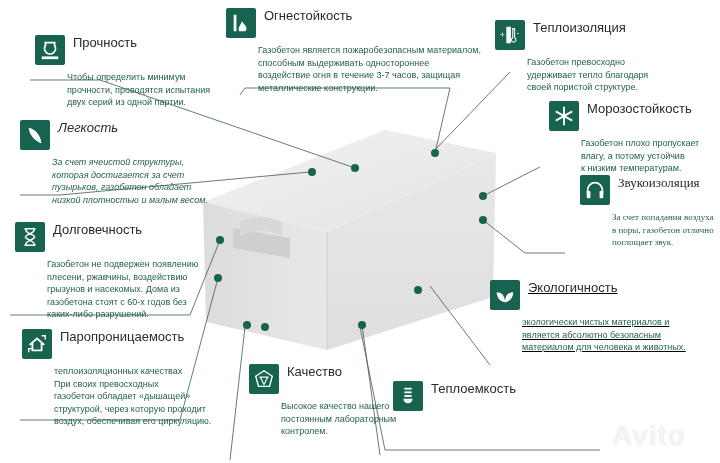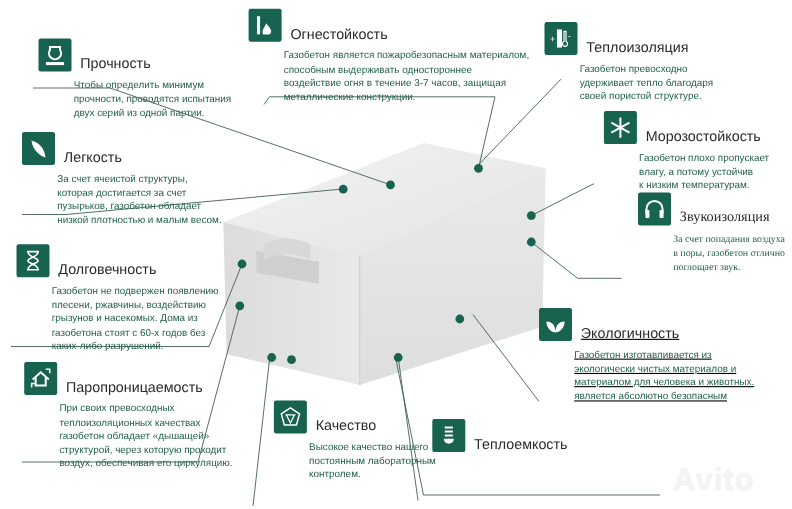--- a/index.html
+++ b/index.html
@@ -1,21 +1,21 @@
 <!DOCTYPE html>
 <html><head>
 <meta charset="utf-8">
 <style>
   html, body { margin:0; padding:0; }
   body { width:720px; height:463px; background:#ffffff; position:relative; overflow:hidden;
          font-family:"Liberation Sans", sans-serif; }
   .canvas { position:absolute; left:0; top:0; width:720px; height:463px; }
   svg.lines { position:absolute; left:0; top:0; width:720px; height:463px; }
   .card { position:absolute; }
-  .card .head { display:flex; align-items:flex-end; height:30px; }
+  .card .head { display:flex; align-items:flex-start; height:30px; }
   .card .icon { width:30px; height:30px; background:#17634f; border-radius:2px;
                 display:flex; align-items:center; justify-content:center; flex:0 0 30px; }
   .card .icon svg { width:22px; height:22px; }
   .card .title { margin-left:8px; font-size:13px; color:#2a2a2a; white-space:nowrap; }
   .card .desc { margin-top:6px; font-size:9px; line-height:12.5px; color:#1f5e4a; }
   .card .desc span { display:block; white-space:nowrap;padding-left:32px; }
   .watermark { position:absolute; left:612px; top:420px; font-size:28px; font-weight:bold;
                color:#f4f4f4; letter-spacing:1px; text-shadow:0 0 1px #d8d8d8; }
 </style>
 </head>
@@ -100,21 +100,21 @@
       </div>
       <span class="title">Прочность</span>
     </div>
     <div class="desc">
       <span>Чтобы определить минимум</span>
         <span>прочности, проводятся испытания</span>
         <span>двух серий из одной партии.</span>
     </div>
   </div>
 
-  <div class="card" style="left:20px;top:120px;">
+  <div class="card" style="left:20px;top:120px;font-style:italic;">
     <div class="head">
       <div class="icon">
         <svg viewBox="0 0 24 24">
             <path d="M5 4c8 2 13 8 14 17C13 19 6 13 5 4z" fill="#fff"></path>
           </svg>
       </div>
       <span class="title">Легкость</span>
     </div>
     <div class="desc">
       <span>За счет ячеистой структуры,</span>
@@ -146,22 +146,22 @@
     <div class="head">
       <div class="icon">
         <svg viewBox="0 0 24 24">
             <path d="M4 13l8-7 8 7M7 11v8h10v-8" fill="none" stroke="#fff" stroke-width="2"></path>
             <path d="M17 3l4 0 0 4M3 21l0-4 4 0" fill="none" stroke="#fff" stroke-width="1.5"></path>
           </svg>
       </div>
       <span class="title">Паропроницаемость</span>
     </div>
     <div class="desc">
-      <span>При своих превосходных</span>
-        <span>теплоизоляционных качествах</span>
+      <span>теплоизоляционных качествах</span>
+        <span>При своих превосходных</span>
         <span>газобетон обладает «дышащей»</span>
         <span>структурой, через которую проходит</span>
         <span>воздух, обеспечивая его циркуляцию.</span>
     </div>
   </div>
 
   <div class="card" style="left:226px;top:8px;">
     <div class="head">
       <div class="icon">
         <svg viewBox="0 0 24 24">
@@ -239,24 +239,23 @@
   <div class="card" style="left:490px;top:280px;text-decoration:underline;">
     <div class="head">
       <div class="icon">
         <svg viewBox="0 0 24 24">
             <path d="M12 20c-6-1-9-6-9-11 5 0 9 3 9 11zM12 20c6-1 9-6 9-11-5 0-9 3-9 11z" fill="#fff"></path>
           </svg>
       </div>
       <span class="title">Экологичность</span>
     </div>
     <div class="desc">
-      <span>Газобетон изготавливается из</span>
         <span>экологически чистых материалов и</span>
+        <span>является абсолютно безопасным</span>
         <span>материалом для человека и животных.</span>
-        <span>является абсолютно безопасным</span>
     </div>
   </div>
 
   <div class="card" style="left:393px;top:381px;">
     <div class="head">
       <div class="icon">
         <svg viewBox="0 0 24 24">
             <g stroke="#fff" stroke-width="2">
               <line x1="8" y1="4" x2="16" y2="4"></line>
               <line x1="8" y1="8" x2="16" y2="8"></line>

